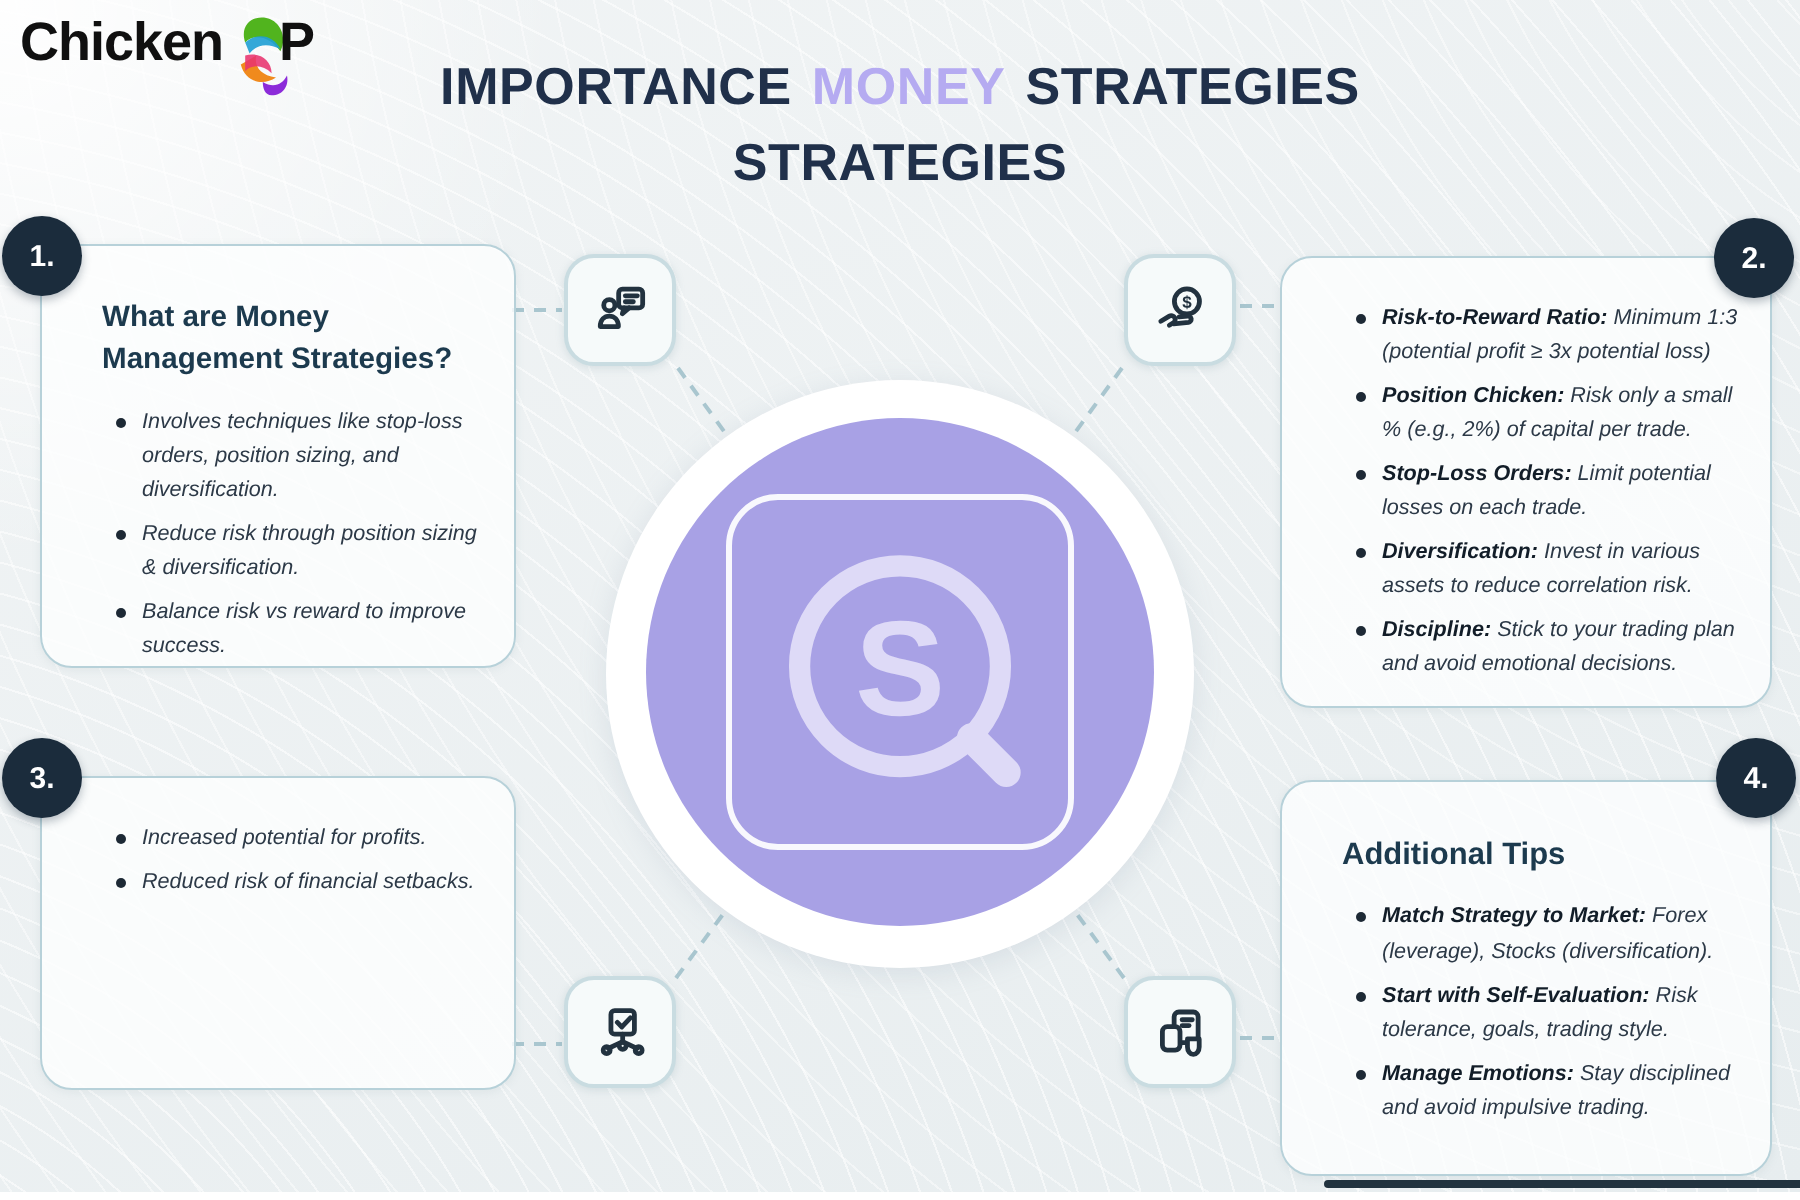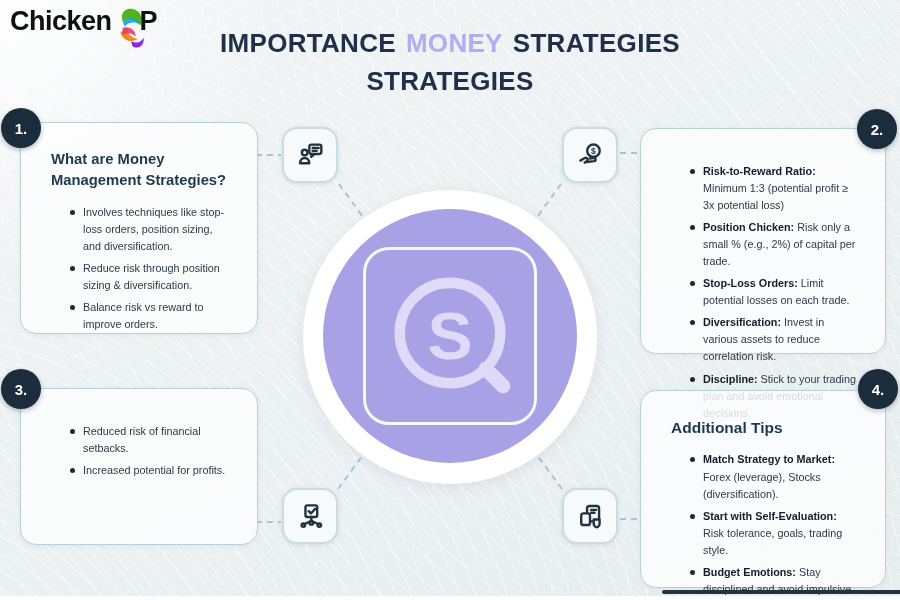--- a/index.html
+++ b/index.html
@@ -52,21 +52,21 @@
          border-radius:16px; z-index:6; padding:22px 15px 12px 30px;
          box-shadow:0 1px 5px rgba(120,150,160,.12); }
   .c1{ left:20px;  top:122px; width:238px; height:212px; }
   .c2{ left:640px; top:128px; width:246px; height:226px; }
   .c3{ left:20px;  top:388px; width:238px; height:157px; }
   .c4{ left:640px; top:390px; width:246px; height:198px; }
 
   .card h2{ font-size:15.5px; line-height:1.45; color:#1c3a4e; margin:4px 0 11px; font-weight:bold; }
   .c1 h2{ font-size:14.8px; }
 
-  .card ul{ list-style:none; margin:12px; padding:0 0 0 20px; }
+  .card ul{ list-style:none; margin:0; padding:0 0 0 20px;font-style:italic; }
   .card li{ position:relative; font-size:10.8px; line-height:1.58; color:#2c3947; margin-bottom:5px; }
   .card li::before{ content:""; position:absolute; left:-13px; top:6px; width:5px; height:5px;
                     border-radius:50%; background:#1d2935; }
   .card li b{ color:#121d28; }
 
   .badge{ position:absolute; width:40px; height:40px; border-radius:50%; background:#1b2c3c;
           color:#ffffff; font-size:15px; font-weight:bold; z-index:7;
           display:flex; align-items:center; justify-content:center;
           box-shadow:0 2px 5px rgba(20,40,60,.3); }
   .b-tl{ left:-20px; top:-15px; } .b-tl3{ left:-20px; top:-20px; }
@@ -156,47 +156,47 @@
       <path d="M14.8 14.6 h4.4 v3 a2.2 2.8 0 0 1 -4.4 0 z" fill="#f6fafa"></path>
     </svg>
   </div>
 
   <section class="card c1">
     <div class="badge b-tl">1.</div>
     <h2>What are Money Management Strategies?</h2>
     <ul>
       <li><span>Involves techniques like stop-loss orders, position sizing, and diversification.</span></li>
       <li><span>Reduce risk through position sizing &amp; diversification.</span></li>
-      <li><span>Balance risk vs reward to improve orders.</span></li>
+      <li><span>Balance risk vs reward to improve success.</span></li>
     </ul>
   </section>
 
   <section class="card c2">
     <div class="badge b-tr">2.</div>
     <ul>
       <li><b>Risk-to-Reward Ratio:</b><span> Minimum 1:3 (potential profit ≥ 3x potential loss)</span></li>
       <li><b>Position Chicken:</b><span> Risk only a small % (e.g., 2%) of capital per trade.</span></li>
       <li><b>Stop-Loss Orders:</b><span> Limit potential losses on each trade.</span></li>
       <li><b>Diversification:</b><span> Invest in various assets to reduce correlation risk.</span></li>
       <li><b>Discipline:</b><span> Stick to your trading plan and avoid emotional decisions.</span></li>
     </ul>
   </section>
 
   <section class="card c3">
     <div class="badge b-tl3">3.</div>
     <ul>
+      <li><span>Increased potential for profits.</span></li>
       <li><span>Reduced risk of financial setbacks.</span></li>
-      <li><span>Increased potential for profits.</span></li>
     </ul>
   </section>
 
   <section class="card c4">
     <div class="badge b-tr4">4.</div>
     <h2>Additional Tips</h2>
     <ul>
       <li><b>Match Strategy to Market:</b><span> Forex (leverage), Stocks (diversification).</span></li>
       <li><b>Start with Self-Evaluation:</b><span> Risk tolerance, goals, trading style.</span></li>
-      <li><b>Budget Emotions:</b><span> Stay disciplined and avoid impulsive trading.</span></li>
+      <li><b>Manage Emotions:</b><span> Stay disciplined and avoid impulsive trading.</span></li>
     </ul>
   </section>
 
   <div class="strip"></div>
 </div>
 
 </body></html>

